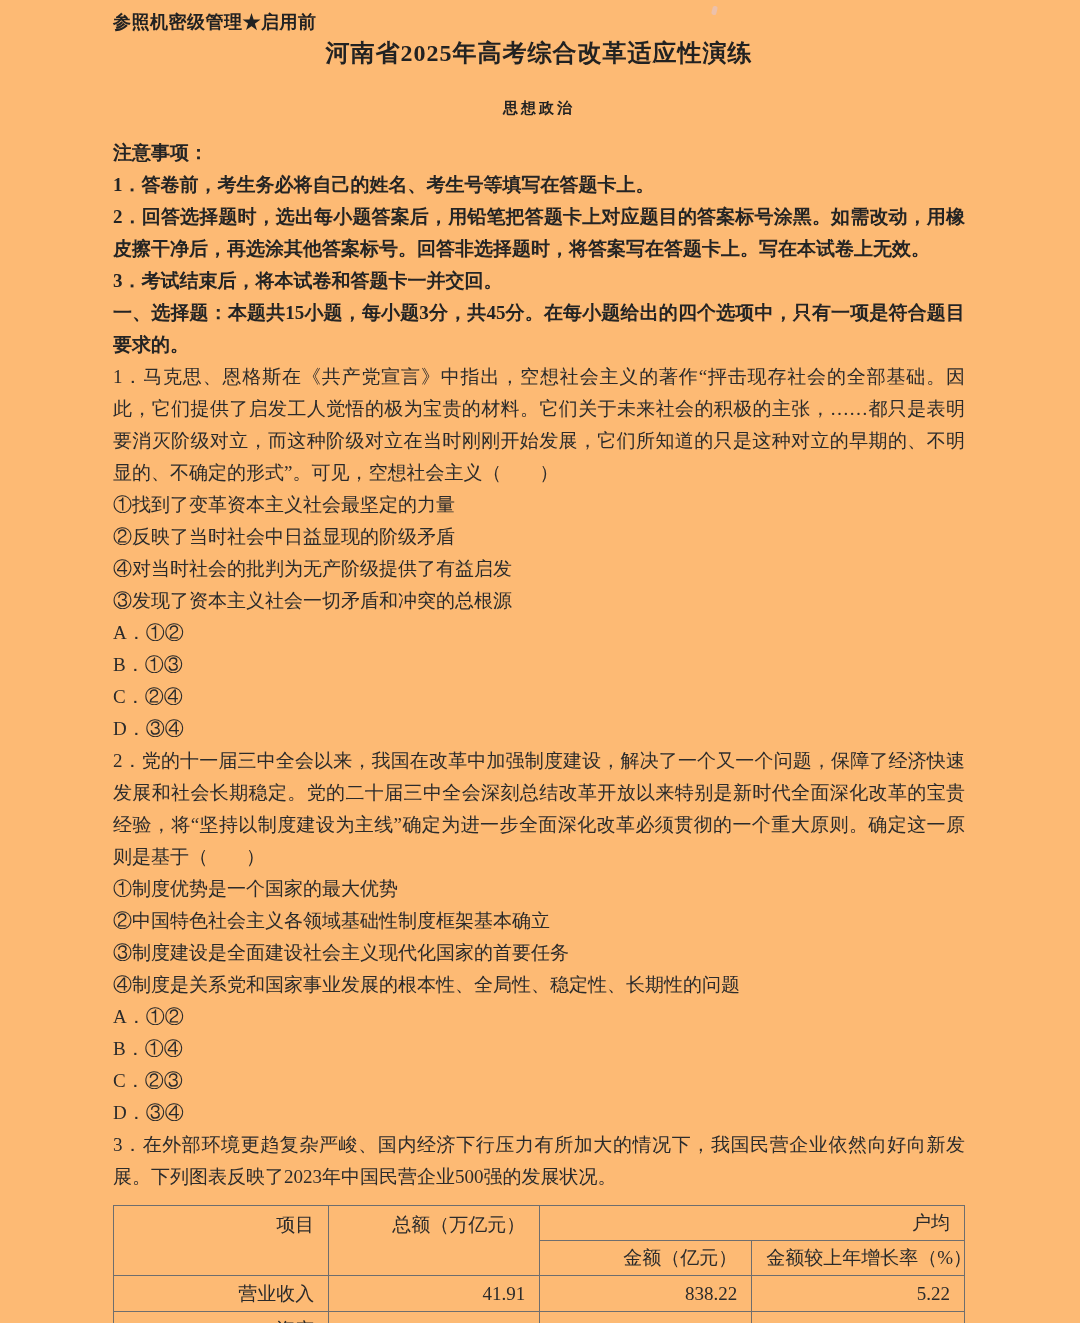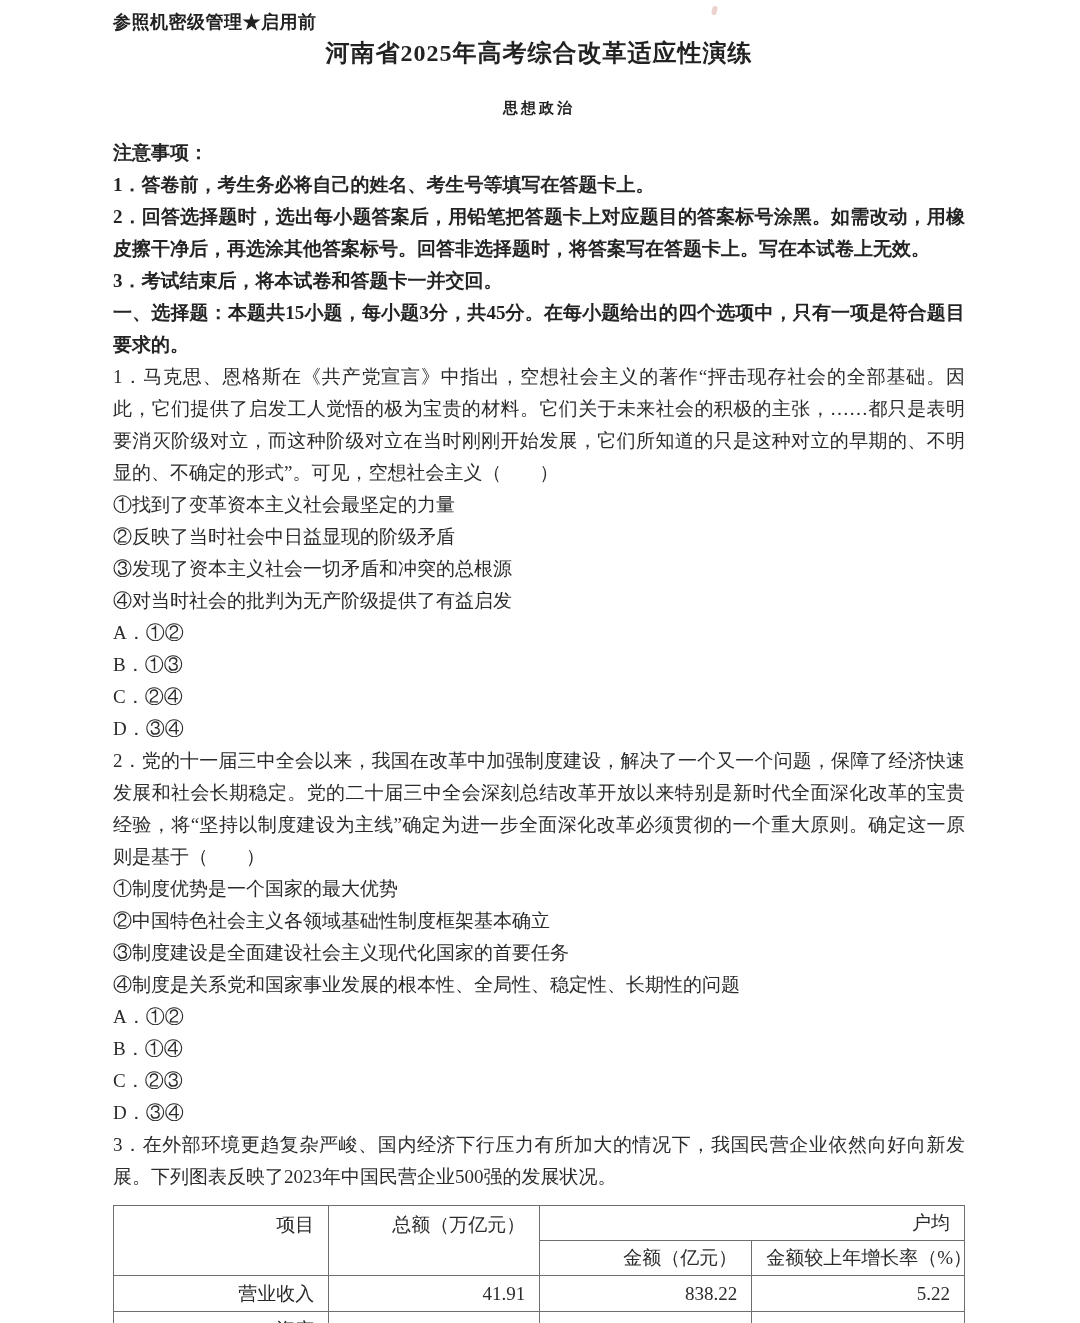--- a/index.html
+++ b/index.html
@@ -1,21 +1,21 @@
 <!DOCTYPE html>
 <html><head>
 <meta charset="utf-8">
 <style>
   html, body { margin: 0; padding: 0; background: #e8e7e4; }
   .page {
     position: relative;
     width: 1080px;
     height: 1323px;
     margin: 0 auto;
-    background: #ffffff;
+    background: #fdba74;
     box-sizing: border-box;
     padding: 10px 115px 0 113px;
     font-family: "Liberation Serif", "DejaVu Serif", serif;
     color: #2b2b2b;
     overflow: hidden;
   }
   .classification {
     font-size: 18px;
     font-weight: bold;
     color: #222;
@@ -103,22 +103,22 @@
     <p class="bold">1．答卷前，考生务必将自己的姓名、考生号等填写在答题卡上。</p>
     <p class="bold">2．回答选择题时，选出每小题答案后，用铅笔把答题卡上对应题目的答案标号涂黑。如需改动，用橡皮擦干净后，再选涂其他答案标号。回答非选择题时，将答案写在答题卡上。写在本试卷上无效。</p>
     <p class="bold">3．考试结束后，将本试卷和答题卡一并交回。</p>
 
     <p class="bold">一、选择题：本题共15小题，每小题3分，共45分。在每小题给出的四个选项中，只有一项是符合题目要求的。</p>
 
     <section>
       <p>1．马克思、恩格斯在《共产党宣言》中指出，空想社会主义的著作“抨击现存社会的全部基础。因此，它们提供了启发工人觉悟的极为宝贵的材料。它们关于未来社会的积极的主张，……都只是表明要消灭阶级对立，而这种阶级对立在当时刚刚开始发展，它们所知道的只是这种对立的早期的、不明显的、不确定的形式”。可见，空想社会主义（　　）</p>
       <p>①找到了变革资本主义社会最坚定的力量</p>
       <p>②反映了当时社会中日益显现的阶级矛盾</p>
+      <p>④对当时社会的批判为无产阶级提供了有益启发</p>
       <p>③发现了资本主义社会一切矛盾和冲突的总根源</p>
-      <p>④对当时社会的批判为无产阶级提供了有益启发</p>
       <div class="choices">
         <span class="choice">A．①②</span>
         <span class="choice">B．①③</span>
         <span class="choice">C．②④</span>
         <span class="choice">D．③④</span>
       </div>
     </section>
 
     <section>
       <p>2．党的十一届三中全会以来，我国在改革中加强制度建设，解决了一个又一个问题，保障了经济快速发展和社会长期稳定。党的二十届三中全会深刻总结改革开放以来特别是新时代全面深化改革的宝贵经验，将“坚持以制度建设为主线”确定为进一步全面深化改革必须贯彻的一个重大原则。确定这一原则是基于（　　）</p>

